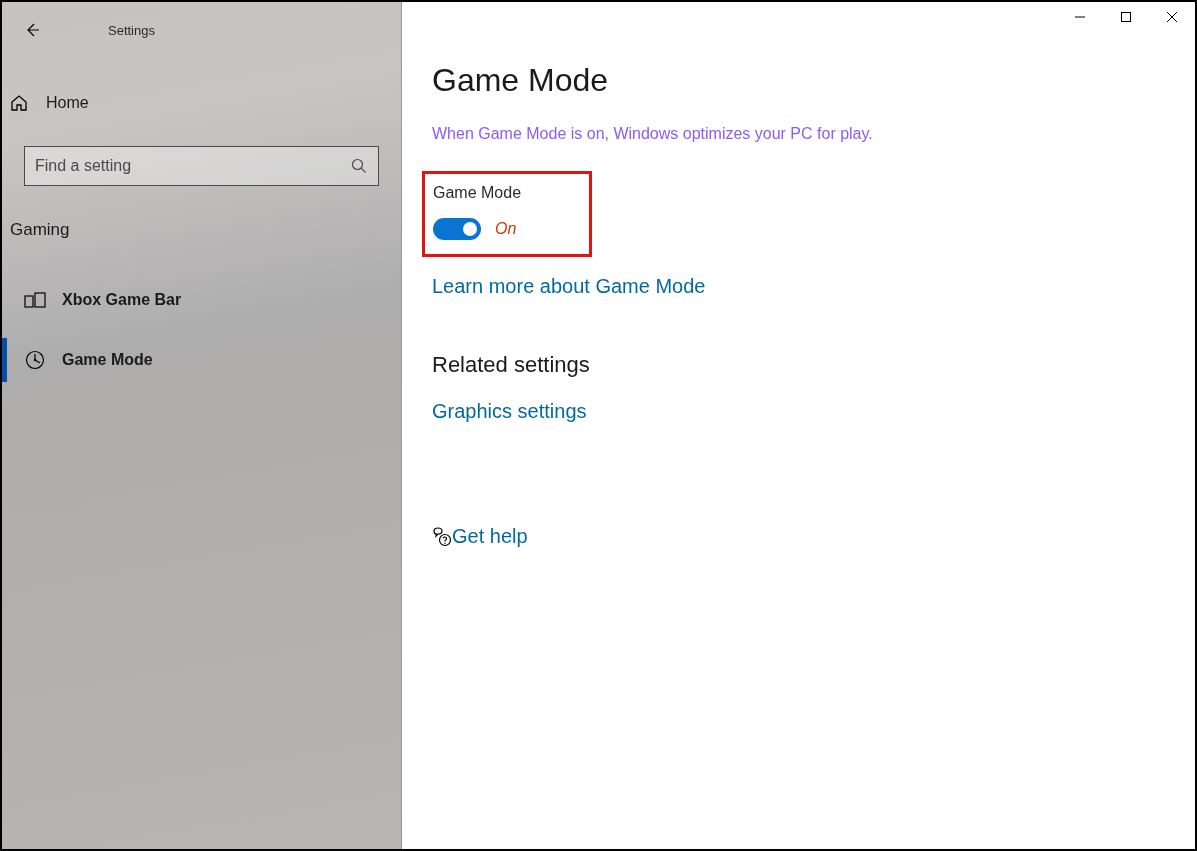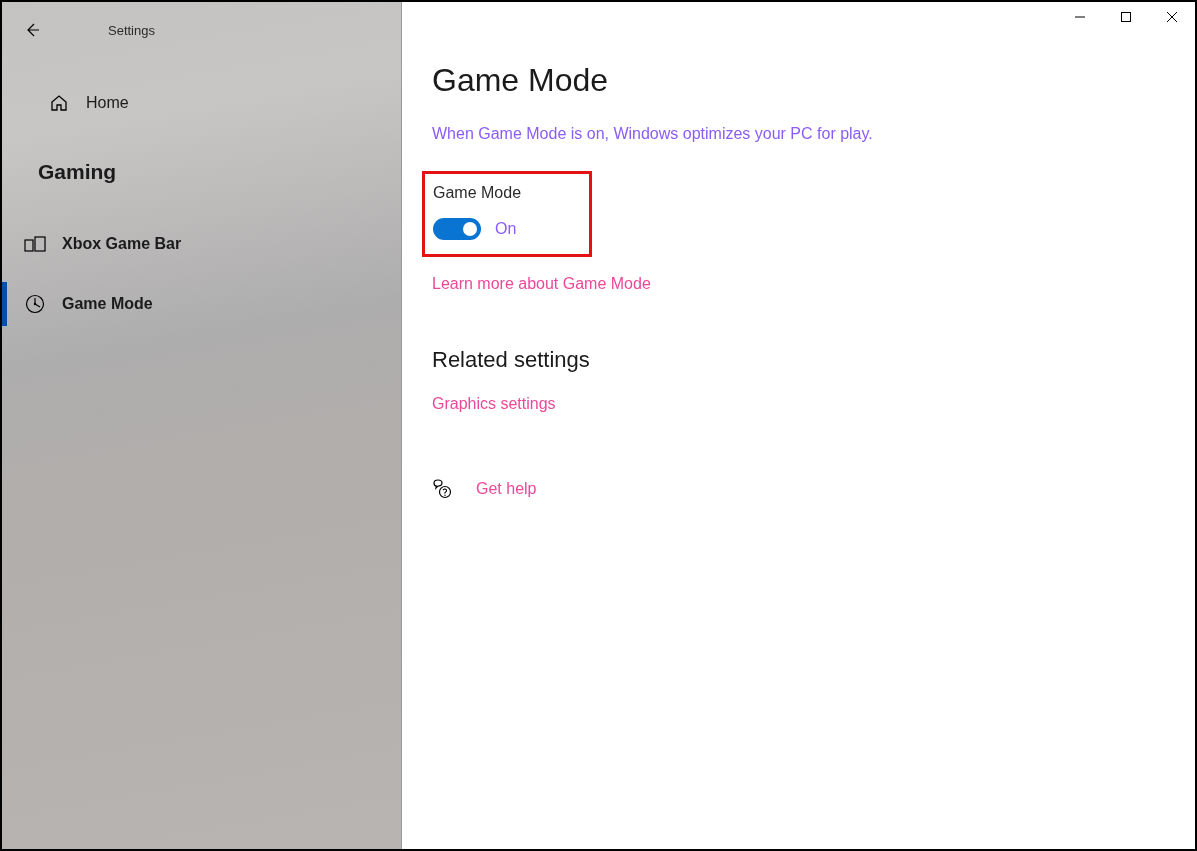--- a/index.html
+++ b/index.html
@@ -64,21 +64,20 @@
     font-size: 13px;
     color: #2b2b2b;
   }
   .home-row {
     display: flex;
     align-items: center;
     padding-left: 6px;
     height: 46px;
     margin-bottom: 20px;
     cursor: default;
-    margin-left: 40px;
   }
   .home-row .icon, .nav-item .icon {
     width: 22px;
     height: 22px;
     display: flex;
     align-items: center;
     justify-content: center;
     margin-right: 16px;
   }
   .home-row .label, .nav-item .label {
@@ -106,24 +105,24 @@
     outline: none;
   }
   .search-input::placeholder { color: #4a4a4a; }
   .search-icon {
     width: 18px; height: 18px;
     display: flex;
     align-items: center;
     justify-content: center;
   }
   .category-header {
-    font-size: 21px;
-    font-weight: 700;
+    font-size: 17px;
+    font-weight: 400;
     color: #1b1b1b;
-    padding: 14px 22px 30px 36px;
+    padding: 14px 22px 30px 8px;
   }
   .nav-list { display: flex; flex-direction: column; }
   .nav-item {
     display: flex;
     align-items: center;
     height: 60px;
     padding-left: 22px;
     cursor: default;
     position: relative;
     font-weight: bold;
@@ -181,41 +180,41 @@
     position: absolute;
     right: 4px;
     top: 4px;
     width: 14px;
     height: 14px;
     border-radius: 50%;
     background: #fff;
   }
   .toggle-state {
     font-size: 16px;
-    color: #8b5cf6;
+    color: #c2410c;
+    font-style: italic;
   }
   .link {
-    color: #ec4899;
-    font-size: 16px;
+    color: #0369a1;
+    font-size: 20px;
     cursor: default;
     display: inline-block;
   }
   .learn-link { margin-top: 18px; }
   .section-header {
     font-size: 22px;
     font-weight: 400;
     color: #1b1b1b;
     margin-top: 54px;
     margin-bottom: 22px;
   }
   .help-row {
     display: flex;
     align-items: center;
-    gap: 24px;
-    margin-top: 66px;
+    margin-top: 102px;
   }
   .help-icon {
     width: 20px; height: 20px;
     display: flex;
     align-items: center;
     justify-content: center;
   }
 </style>
 </head>
 <body>
@@ -253,20 +252,31 @@
 
     <div class="home-row">
       <span class="icon">
         <svg viewBox="0 0 20 20" width="20" height="20">
             <path d="M3 9 L10 3 L17 9 L17 17 L12 17 L12 12 L8 12 L8 17 L3 17 Z" fill="none" stroke="#000" stroke-width="1.3"></path>
           </svg>
       </span>
       <span class="label">Home</span>
     </div>
 
+    <div class="search-wrap">
+      <div class="search-box">
+        <input class="search-input" type="text" placeholder="Find a setting" style="">
+        <span class="search-icon">
+          <svg viewBox="0 0 16 16" width="16" height="16">
+              <circle cx="6.5" cy="6.5" r="5" fill="none" stroke="#4a4a4a" stroke-width="1.2"></circle>
+              <line x1="10.2" y1="10.2" x2="14.5" y2="14.5" stroke="#4a4a4a" stroke-width="1.2"></line>
+            </svg>
+        </span>
+      </div>
+    </div>
 
     <div class="category-header">Gaming</div>
 
     <div class="nav-list">
       <div class="nav-item">
         <span class="icon">
           <svg viewBox="0 0 22 16" width="22" height="16">
               <rect x="1" y="4" width="8" height="11" fill="none" stroke="#000" stroke-width="1.2"></rect>
               <rect x="11" y="1" width="10" height="14" fill="none" stroke="#000" stroke-width="1.2"></rect>
             </svg>

